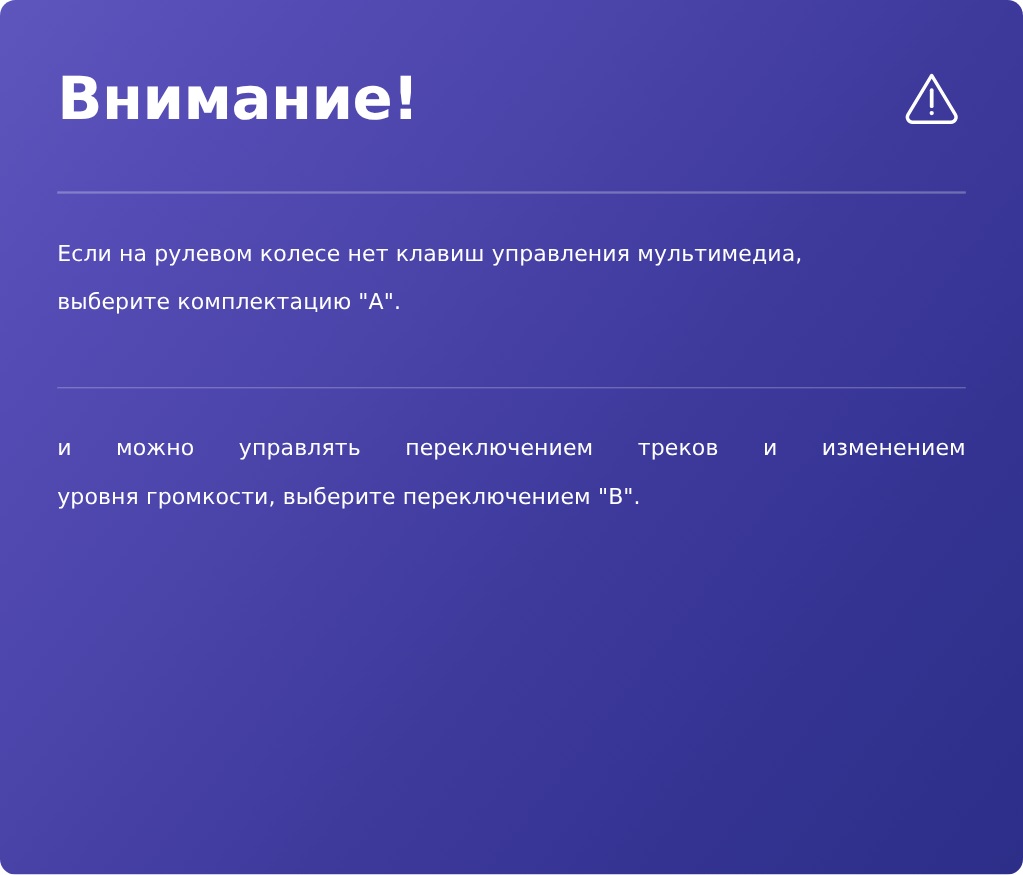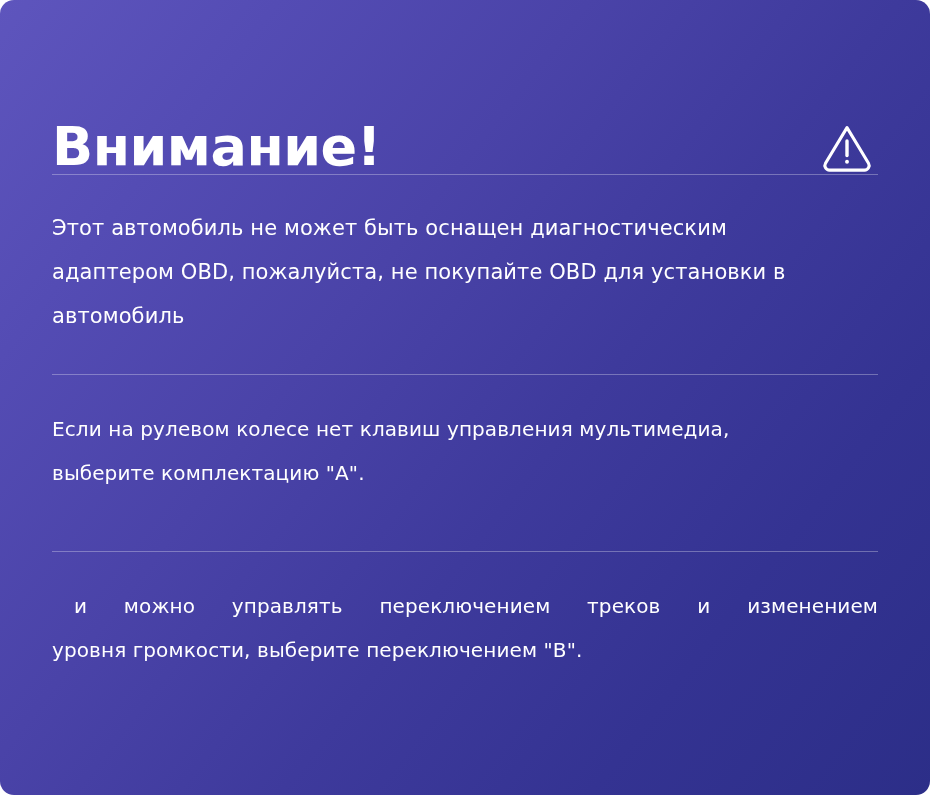--- a/index.html
+++ b/index.html
@@ -29,21 +29,21 @@
     border-radius: 14px;
     overflow: hidden;
     padding: 0 52px;
   }
 
   
   #card-header {
     position: relative;
     height: 174px;
     display: flex;
-    align-items: flex-end;
+    align-items: center;
     justify-content: space-between;
   }
 
   #page-title {
     font-family: "DejaVu Sans", sans-serif;
     font-weight: bold;
     font-size: 54px;
     line-height: 1;
     letter-spacing: -0.5px;
     color: #ffffff;
@@ -94,21 +94,20 @@
   #notice-block-2 {
     padding-top: 32px;
     font-size: 20px;
   }
 
   .notice-line { display: block; white-space: pre; }
   .notice-line.justified {
     white-space: normal;
     text-align: justify;
     text-align-last: justify;
-    margin-left: 22px;
   }
 </style>
 </head>
 <body>
 
 <div id="warning-card">
 
   <div id="card-header">
     <h1 id="page-title">Внимание!</h1>
 
@@ -116,25 +115,20 @@
       <svg viewBox="0 0 54 54" xmlns="http://www.w3.org/2000/svg" aria-hidden="true">
         <path d="M27 7.6 L48.5 43.2 a4.6 4.6 0 0 1 -3.95 6.9 L9.45 50.1 a4.6 4.6 0 0 1 -3.95 -6.9 Z" fill="none" stroke="#ffffff" stroke-width="3.1" stroke-linejoin="round" stroke-linecap="round"></path>
         <line x1="27" y1="21" x2="27" y2="35.5" stroke="#ffffff" stroke-width="3.4" stroke-linecap="round"></line>
         <circle cx="27" cy="41.8" r="1.95" fill="#ffffff"></circle>
       </svg>
     </span>
   </div>
 
   <hr class="divider">
 
-  <div class="notice-block" id="notice-block-0">
-    <span class="notice-line">Этот автомобиль не может быть оснащен диагностическим</span>
-    <span class="notice-line">адаптером OBD, пожалуйста, не покупайте OBD для установки в</span>
-    <span class="notice-line">автомобиль</span>
-  </div>
 
   <hr class="divider">
 
   <div class="notice-block" id="notice-block-1">
     <span class="notice-line">Если на рулевом колесе нет клавиш управления мультимедиа,</span>
     <span class="notice-line">выберите комплектацию "A".</span>
   </div>
 
   <hr class="divider">
 

